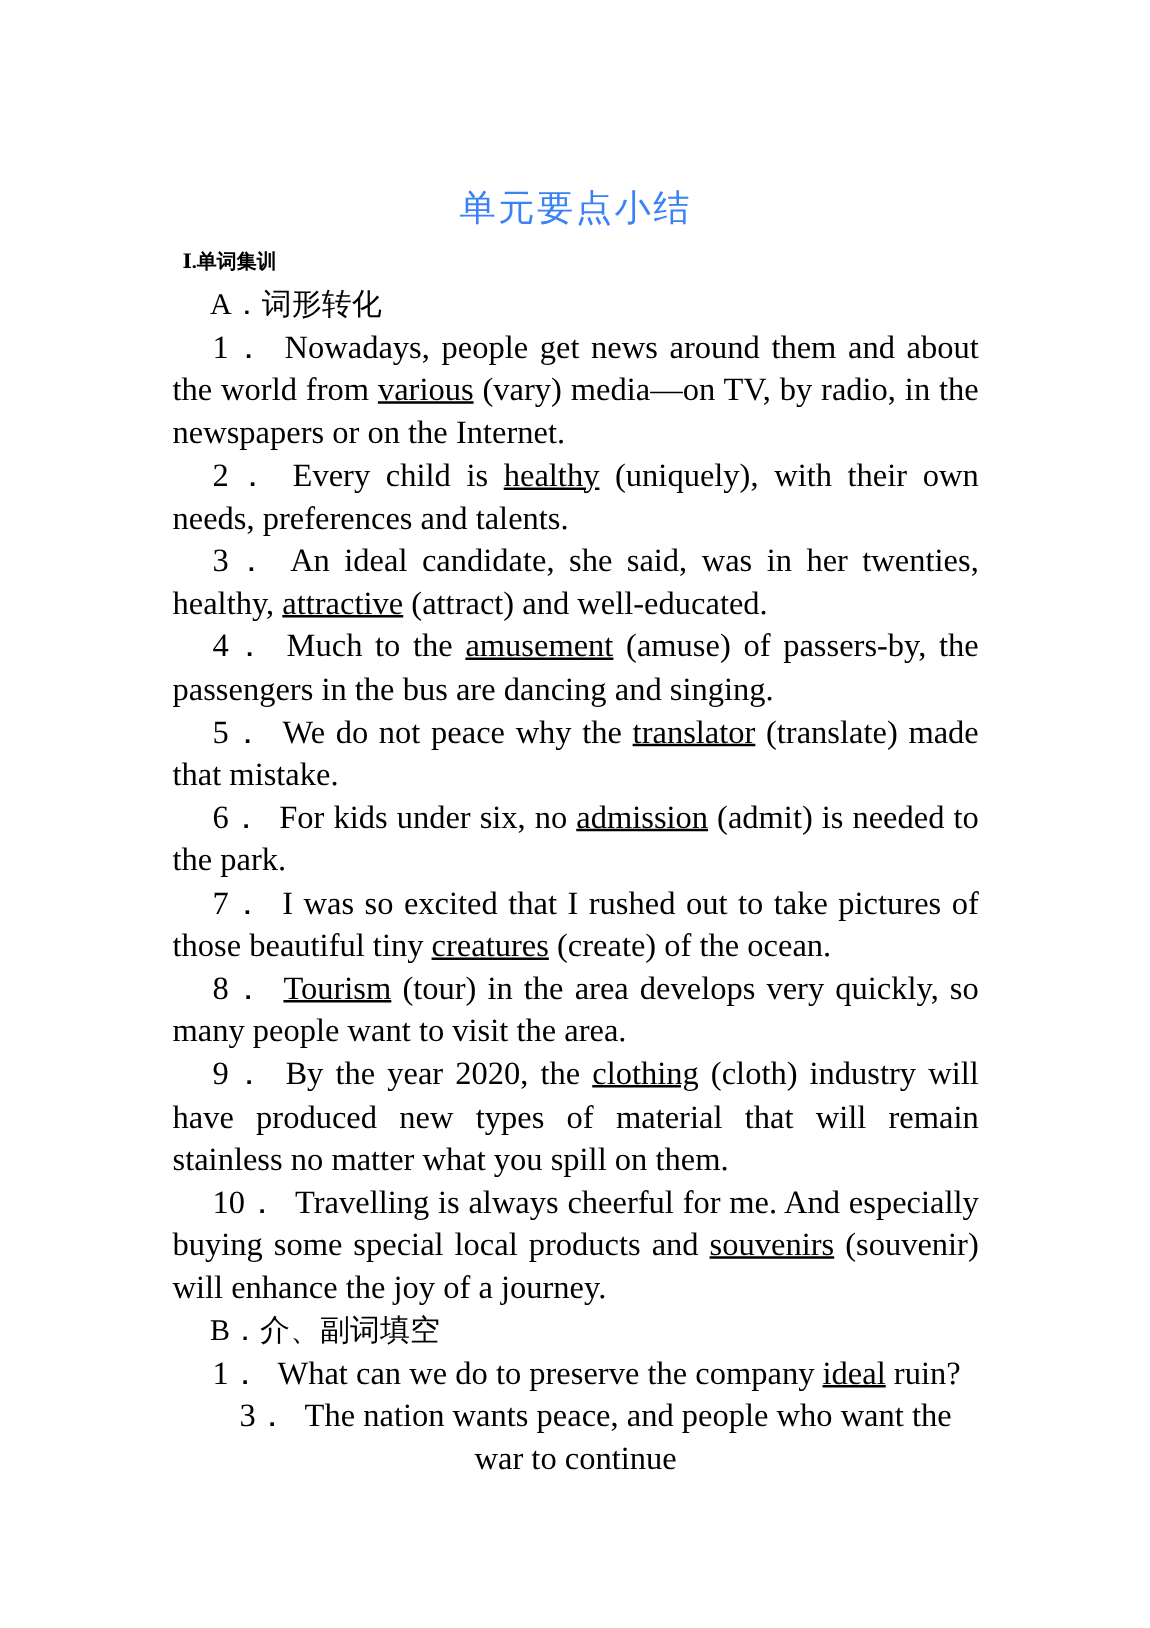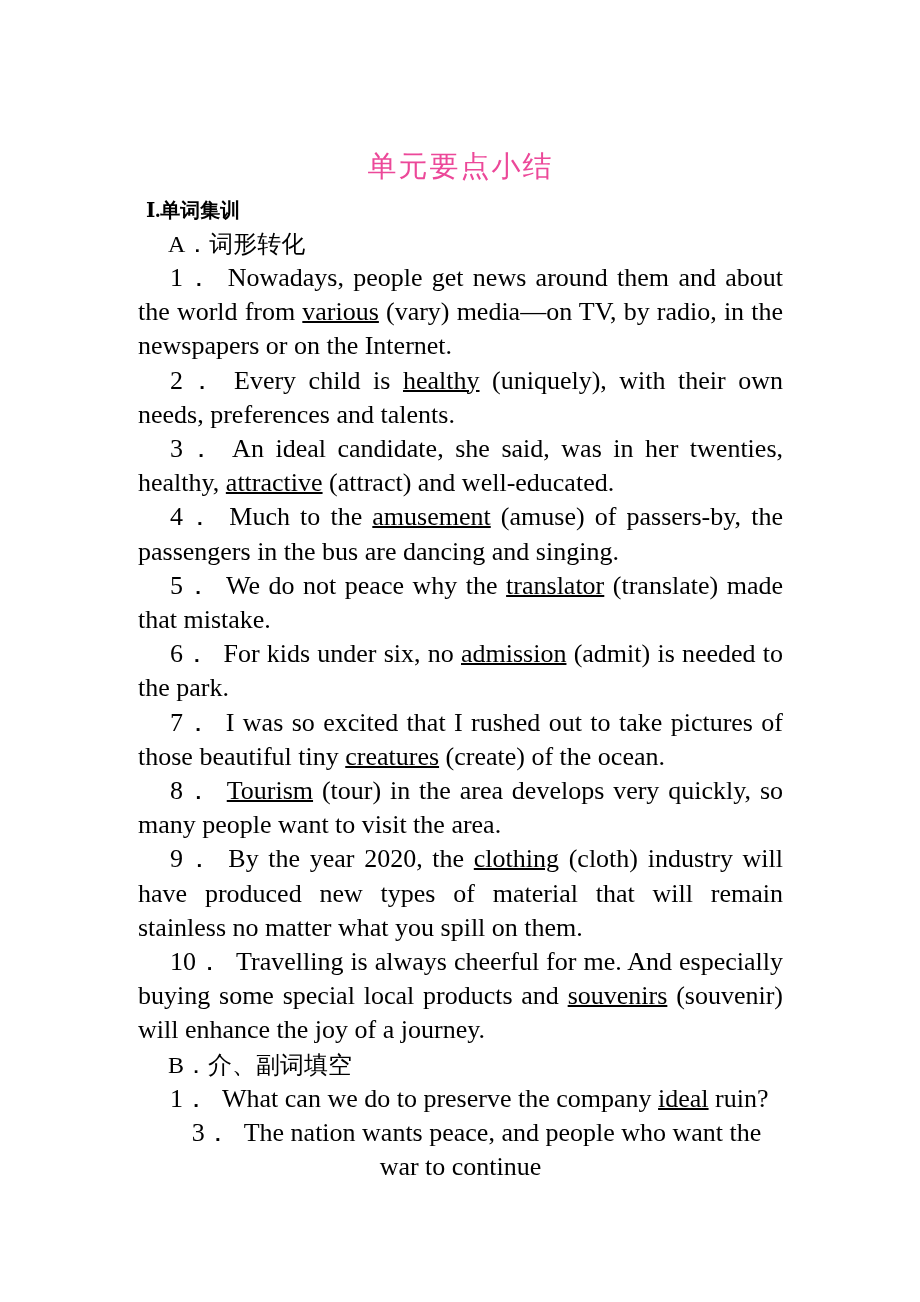--- a/index.html
+++ b/index.html
@@ -29,35 +29,35 @@
 
   .content {
     position: absolute;
     left: 138px;
     top: 0;
     width: 645px;
   }
 
   
   .doc-title {
-    color: #ec4899;
+    color: #3b82f6;
     font-size: 29px;
     line-height: 34px;
     text-align: center;
     font-family: "DejaVu Sans", "Liberation Sans", sans-serif;
     letter-spacing: 2px;
     margin: 0;
     padding-top: 149px;
     font-weight: 400;
     white-space: nowrap;
   }
 
   
   .sec-heading {
-    font-size: 20px;
+    font-size: 16px;
     line-height: 34px;
     font-weight: bold;
     margin: 0;
     padding-top: 10px;
     padding-left: 8px;
     letter-spacing: 0px;
     white-space: nowrap;
   }
 
   .sub-heading {

